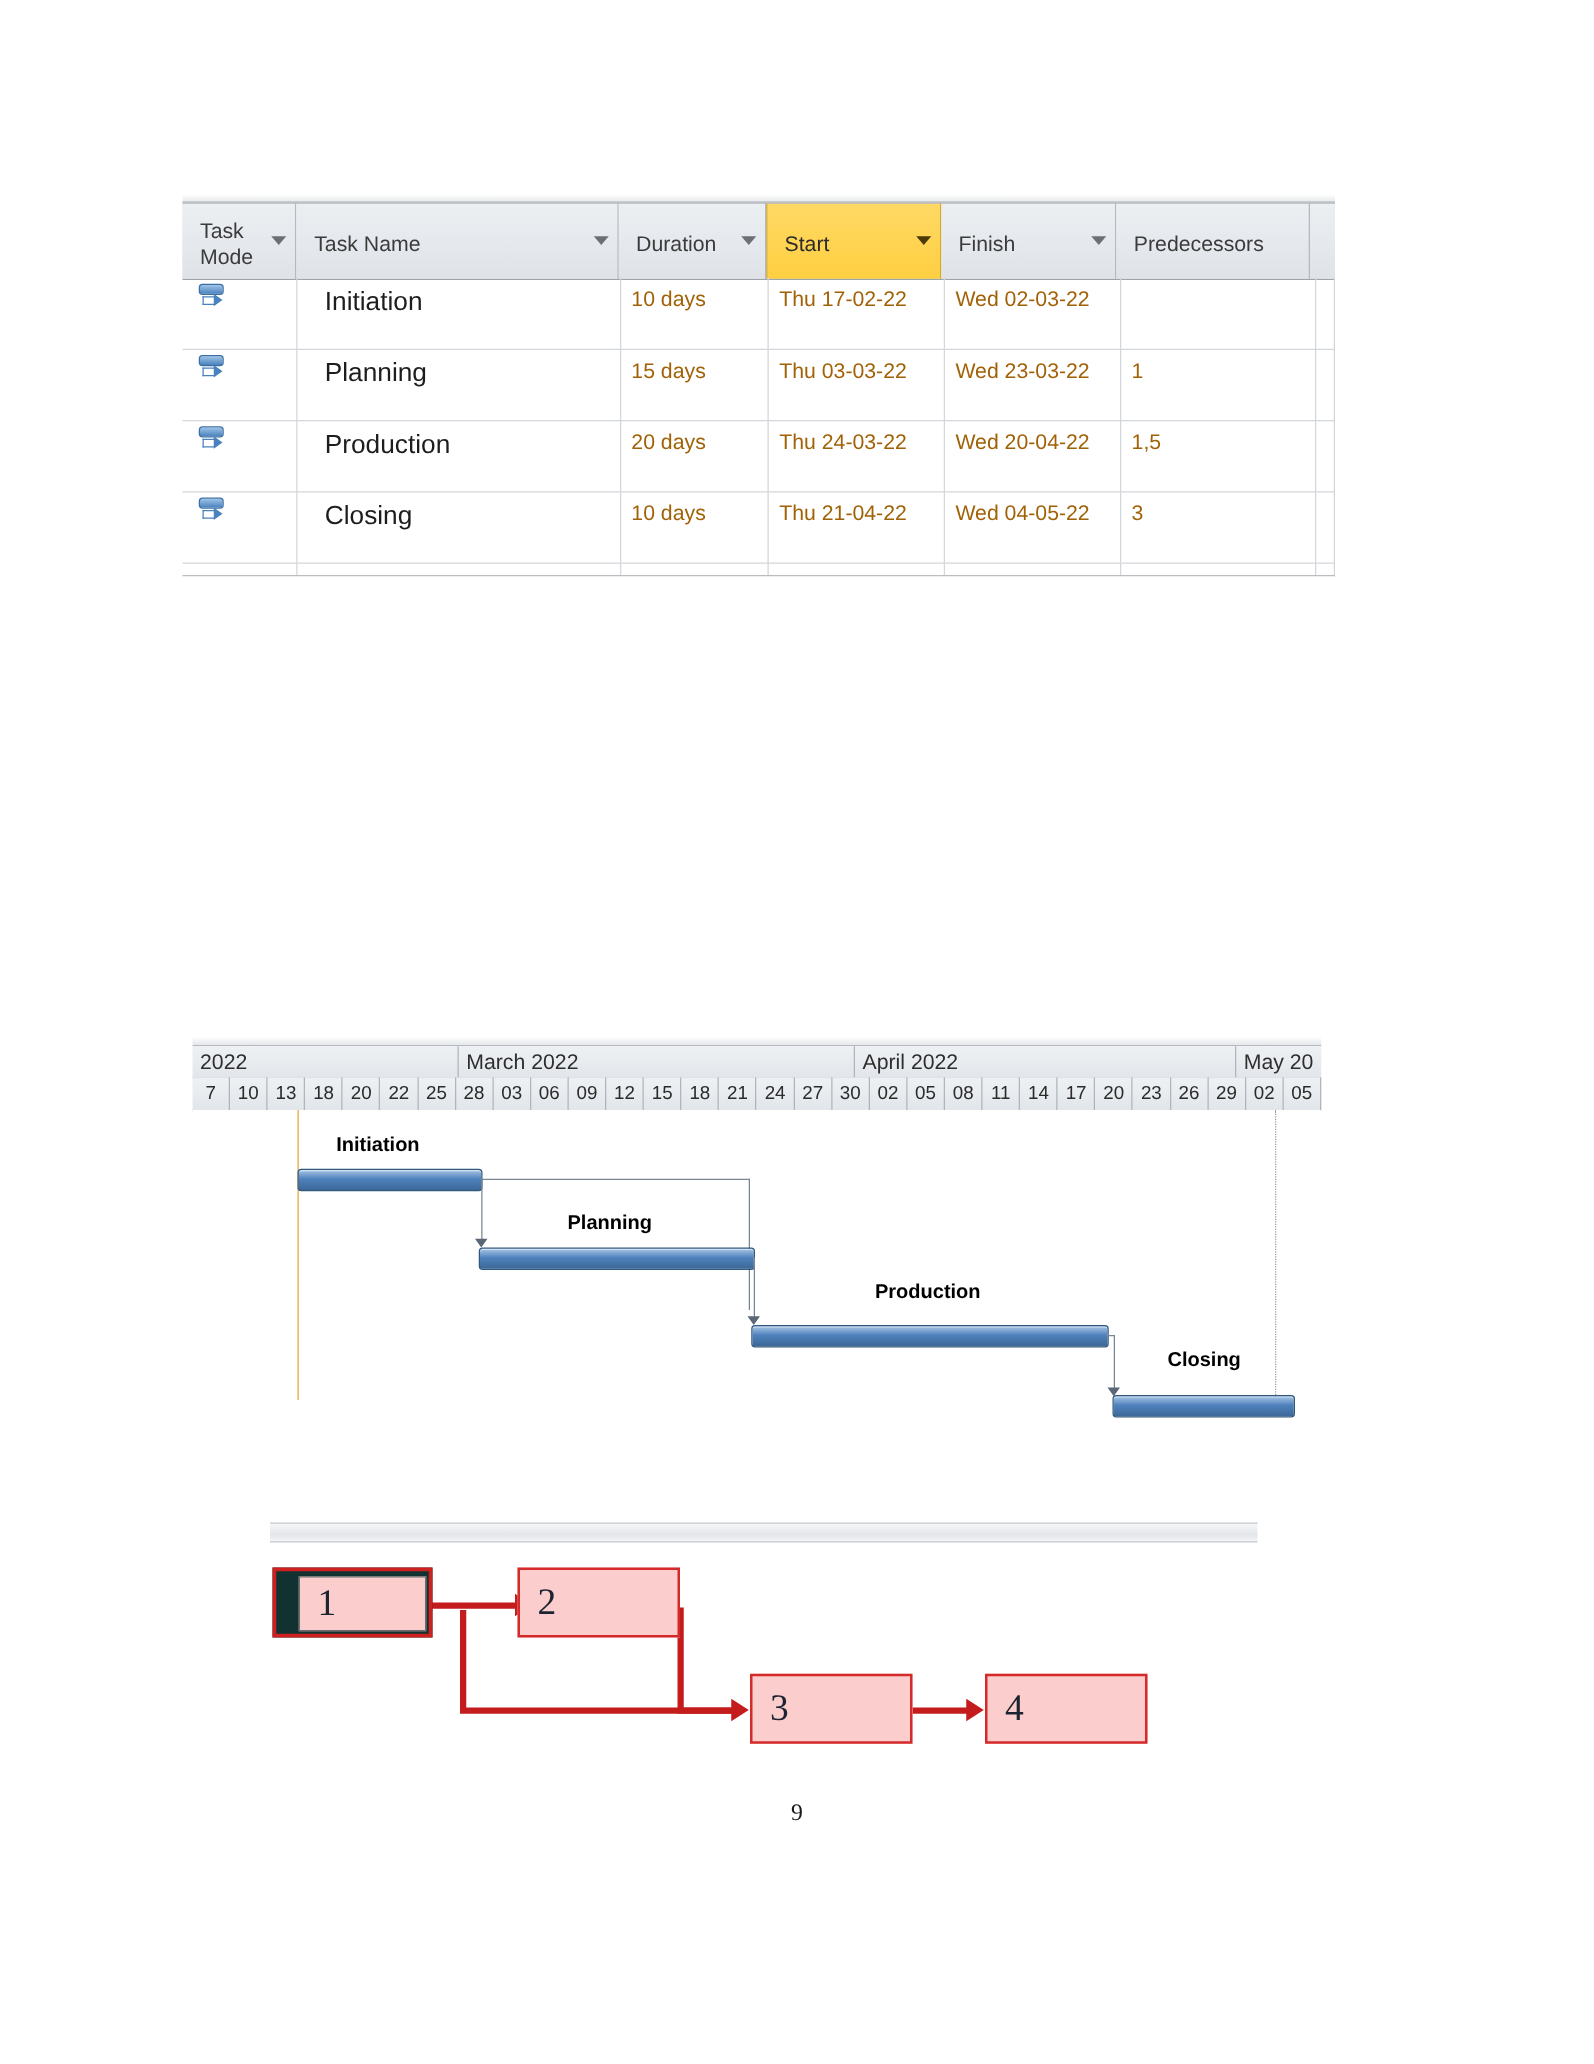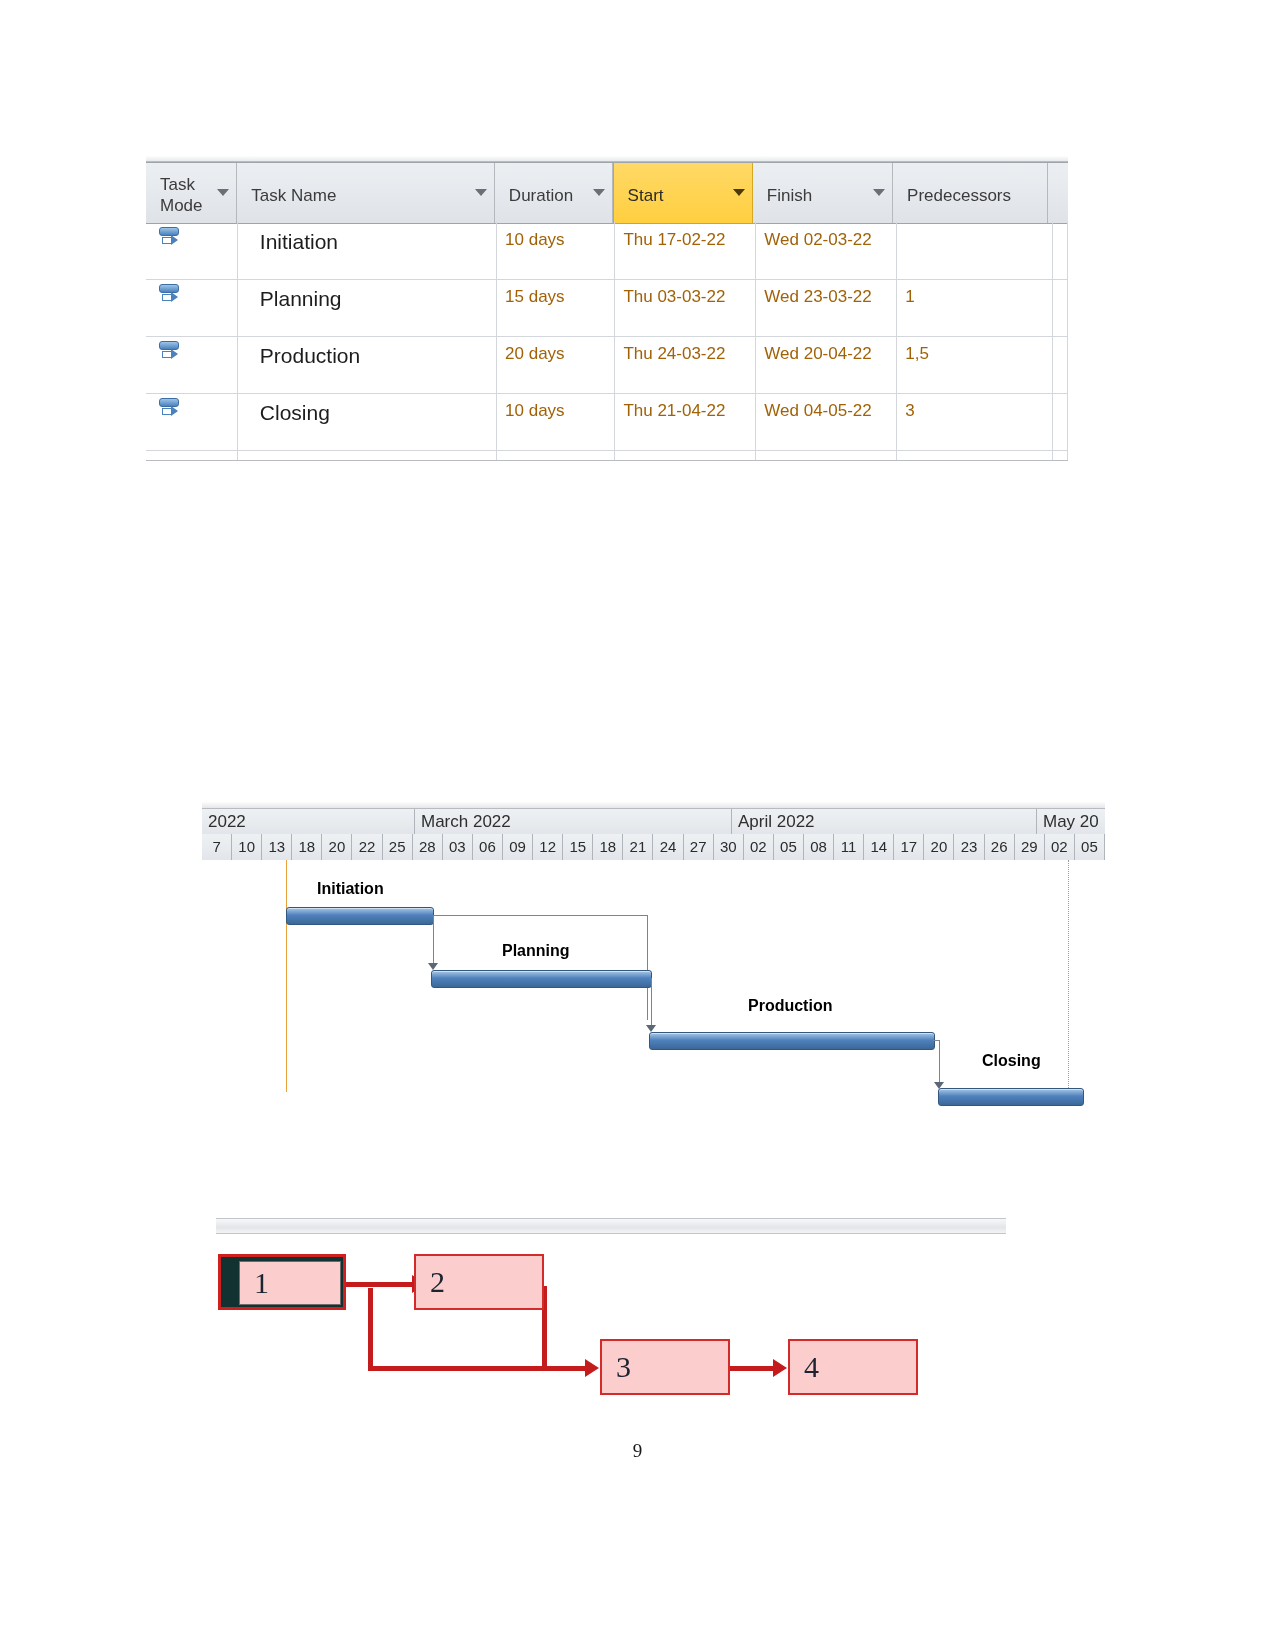--- a/index.html
+++ b/index.html
@@ -79,21 +79,21 @@
     position:absolute;left:13px;top:9px;width:0;height:0;
     border-top:5px solid transparent;border-bottom:5px solid transparent;
     border-left:7px solid #4a82bd;
   }
   .sheet-bottomline{
     position:absolute;left:0;bottom:0;width:100%;height:1px;background:#b9bdc2;
   }
 
   
   #gantt{
-    position:absolute;left:154px;top:802px;width:903px;height:290px;margin-left:48px;
+    position:absolute;left:154px;top:830px;width:903px;height:290px;
   }
   .gantt-toprule{
     position:absolute;left:0;top:0;width:100%;height:6px;
     background:linear-gradient(#fcfcfc,#e4e7ea);
     border-bottom:1px solid #b7bbc0;
   }
   .tl-months{
     position:absolute;left:0;top:7px;height:25px;width:100%;
     background:linear-gradient(#eef1f4,#e2e6ea);
     border-bottom:1px solid #b0b5bb;

